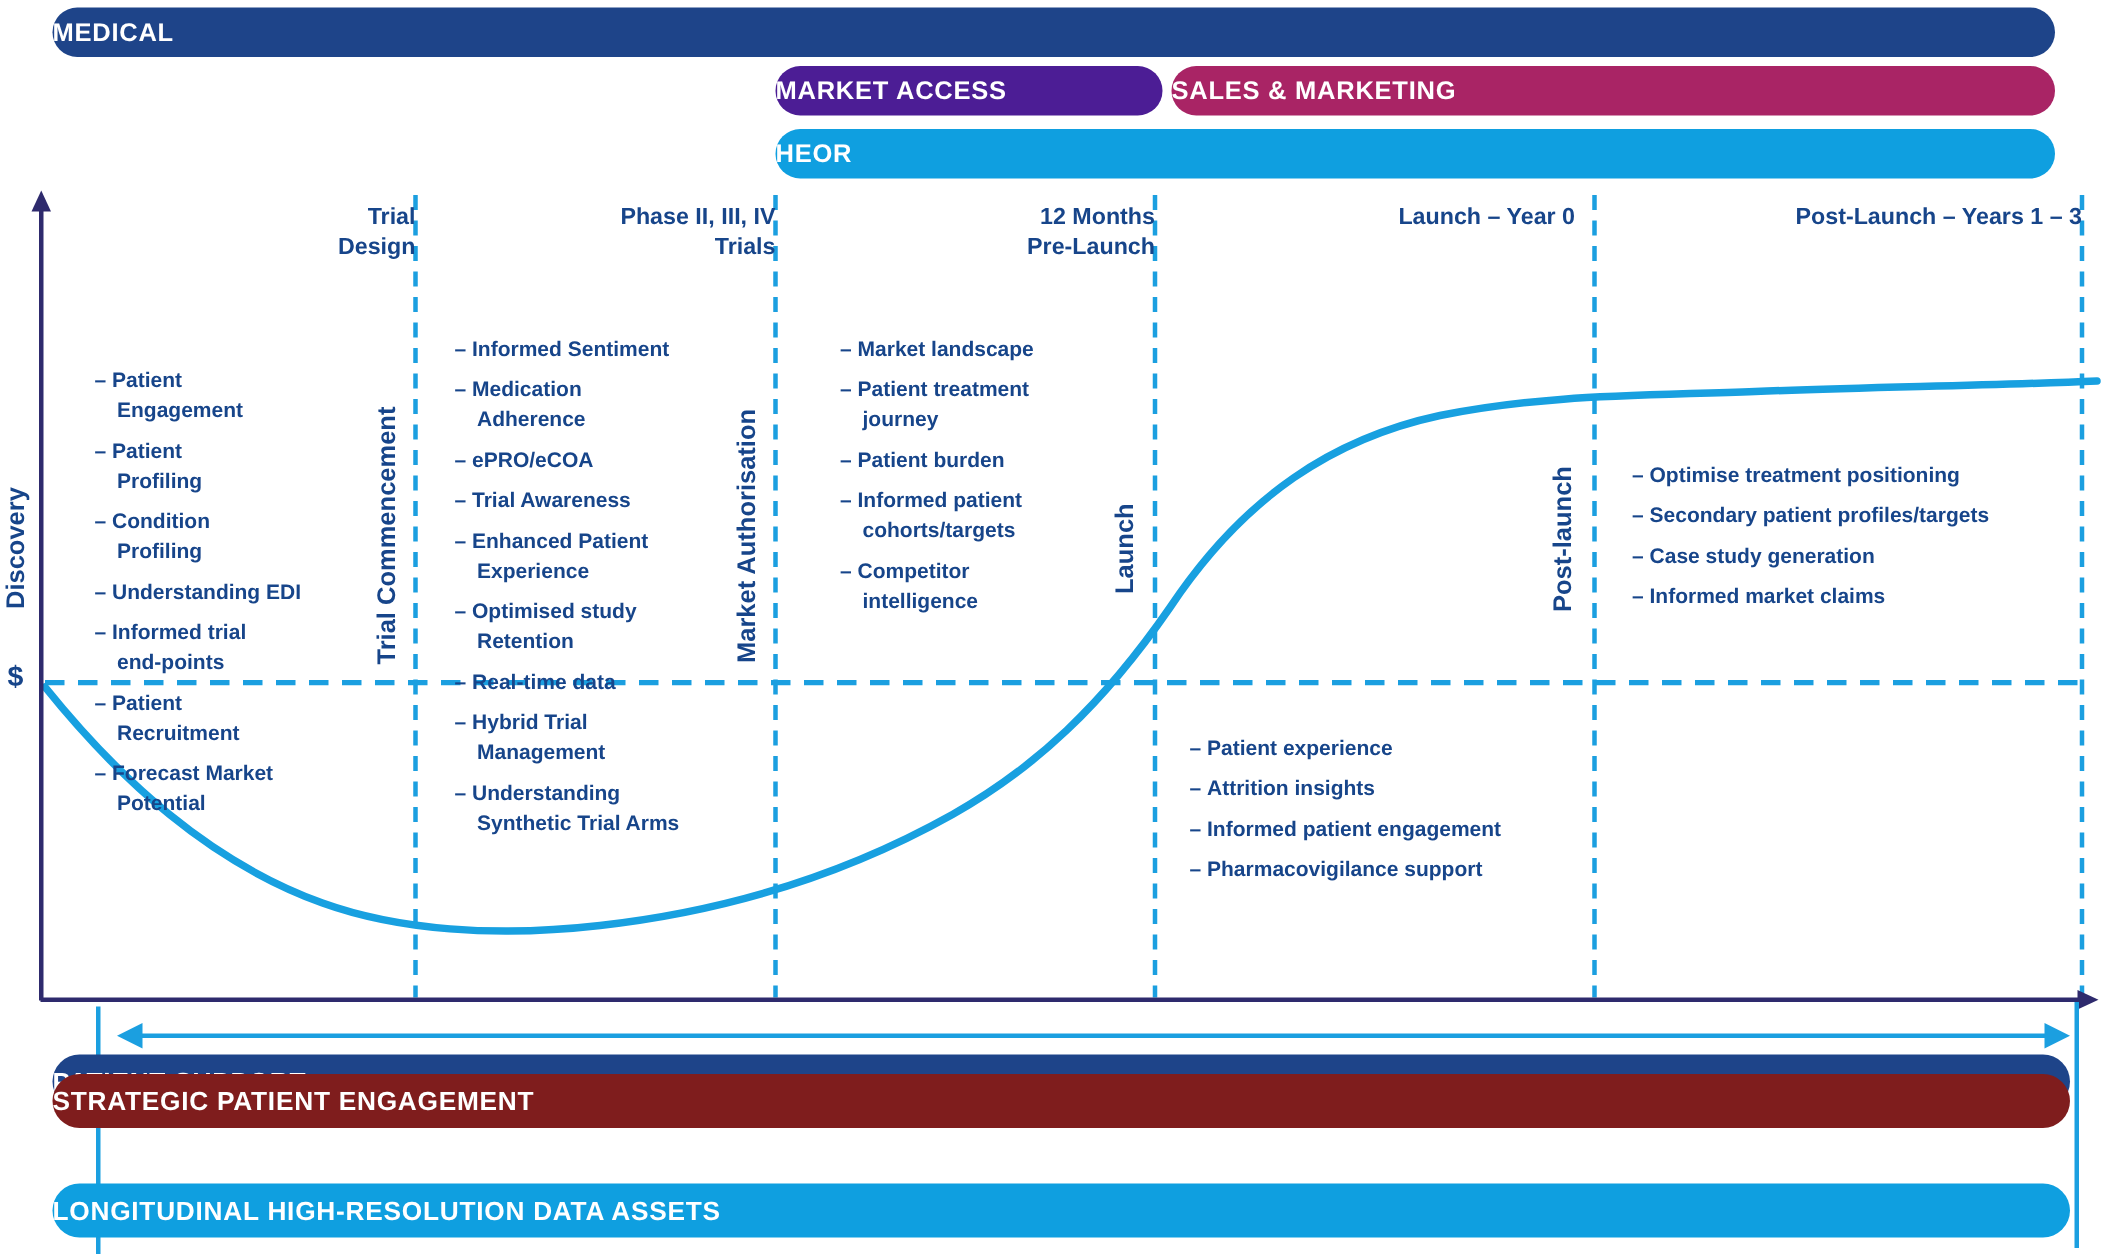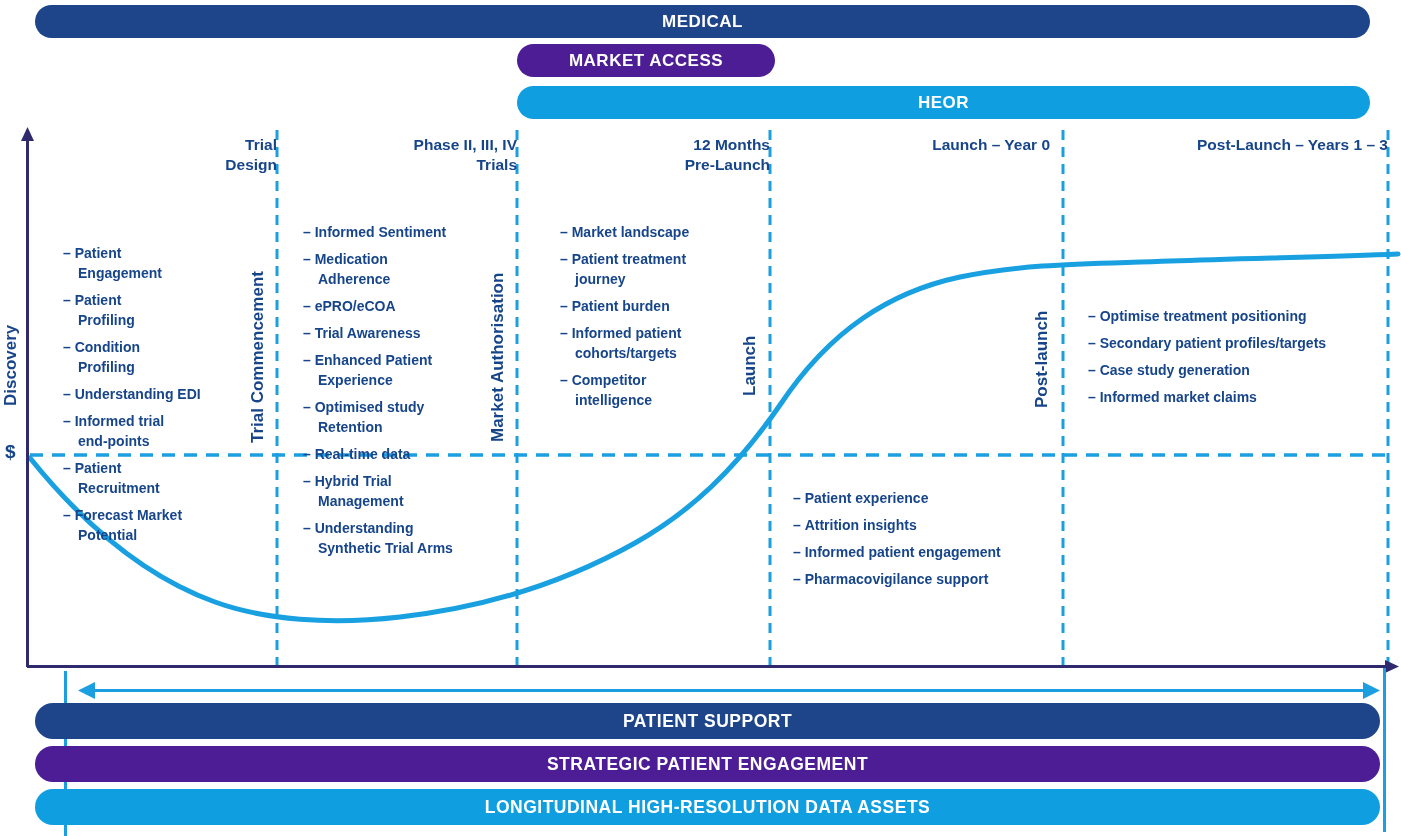--- a/index.html
+++ b/index.html
@@ -1,21 +1,21 @@
 <!DOCTYPE html>
 <html><head>
 <meta charset="utf-8">
 <style>
   * { margin:0; padding:0; box-sizing:border-box; }
   body { background:#fff; font-family:"Liberation Sans", sans-serif; }
   #canvas { position:relative; width:1401px; height:836px; background:#fff; overflow:hidden; }
   svg.layer { position:absolute; left:0; top:0; z-index:0; }
 
   .pill { position:absolute; border-radius:18px; color:#fff; font-weight:700;
-          text-align:center; letter-spacing:.5px; z-index:2; }
+          text-align:left; letter-spacing:.5px; z-index:2; }
   .pill span { display:inline-block; }
 
   .top-pill  { height:33px; line-height:33px; font-size:17px; }
   .bot-pill  { height:36px; line-height:36px; font-size:17.5px; }
 
   .col-header { position:absolute; top:135px; color:#17458A; font-weight:700;
                 font-size:15.5px; line-height:1.3; text-align:right;
                 white-space:pre-line; z-index:2; }
 
   .bullets { position:absolute; color:#17458A; font-weight:700; font-size:14px;
@@ -67,20 +67,23 @@
     <line x1="92" y1="690.5" x2="1366" y2="690.5" stroke="#1B9FE0" stroke-width="3"></line>
     <polygon points="78,690.5 95,682 95,699" fill="#1B9FE0"></polygon>
     <polygon points="1380,690.5 1363,682 1363,699" fill="#1B9FE0"></polygon>
   </svg>
 
   <div class="pill top-pill" style="left:35px; top:5px; width:1335px; background:#1E4489;">
     <span>MEDICAL</span>
   </div>
   <div class="pill top-pill" style="left:517px; top:44px; width:258px; background:#4c1d95;">
     <span>MARKET ACCESS</span>
+  </div>
+  <div class="pill top-pill" style="left:781px; top:44px; width:589px; background:#A92465;">
+    <span>SALES &amp; MARKETING</span>
   </div>
   <div class="pill top-pill" style="left:517px; top:86px; width:853px; background:#0F9FE0;">
     <span>HEOR</span>
   </div>
 
   <div class="col-header" style="left:30px;   width:247px;">Trial
 Design</div>
   <div class="col-header" style="left:277px;  width:240px;">Phase II, III, IV
 Trials</div>
   <div class="col-header" style="left:517px;  width:253px;">12 Months
@@ -150,20 +153,20 @@
   <div class="vlabel" style="left:248px;  top:228px; height:258px;">Trial Commencement</div>
   <div class="vlabel" style="left:488px;  top:230px; height:255px;">Market Authorisation</div>
   <div class="vlabel" style="left:740px;  top:322px; height:88px;">Launch</div>
   <div class="vlabel" style="left:1032px; top:288px; height:142px;">Post-launch</div>
 
   <div class="dollar">$</div>
 
   <div class="pill bot-pill" style="left:35px; top:703px; width:1345px; background:#1E4489;">
     <span>PATIENT SUPPORT</span>
   </div>
-  <div class="pill bot-pill" style="left:35px; top:746px; width:1345px; background:#4c1d95;">
+  <div class="pill bot-pill" style="left:35px; top:716px; width:1345px; background:#7f1d1d;">
     <span>STRATEGIC PATIENT ENGAGEMENT</span>
   </div>
   <div class="pill bot-pill" style="left:35px; top:789px; width:1345px; background:#0F9FE0;">
     <span>LONGITUDINAL HIGH-RESOLUTION DATA ASSETS</span>
   </div>
 
 </div>
 
 </body></html>

